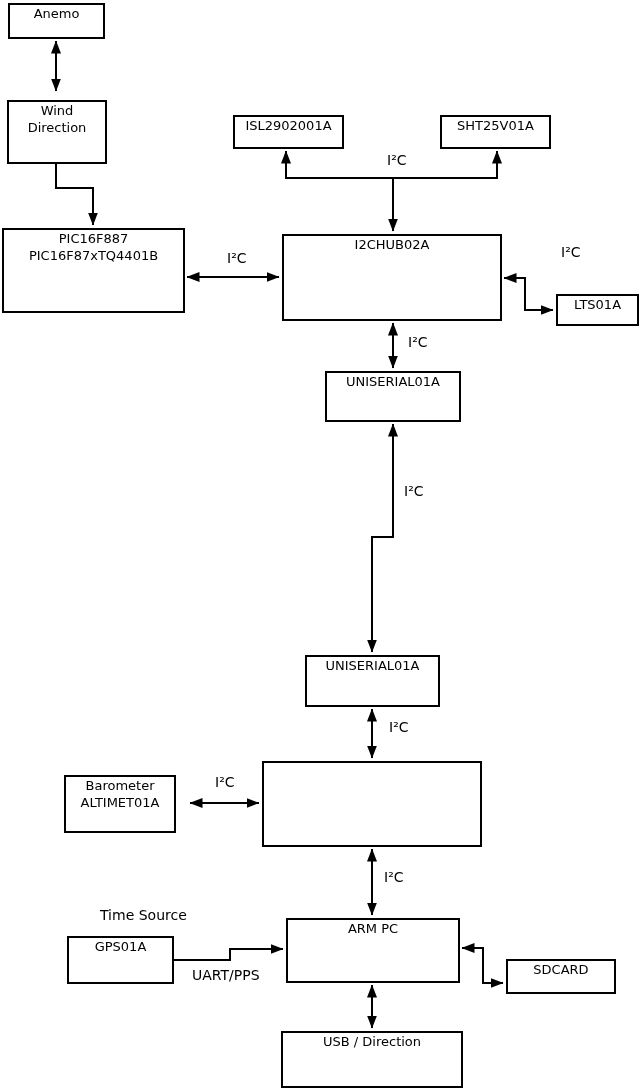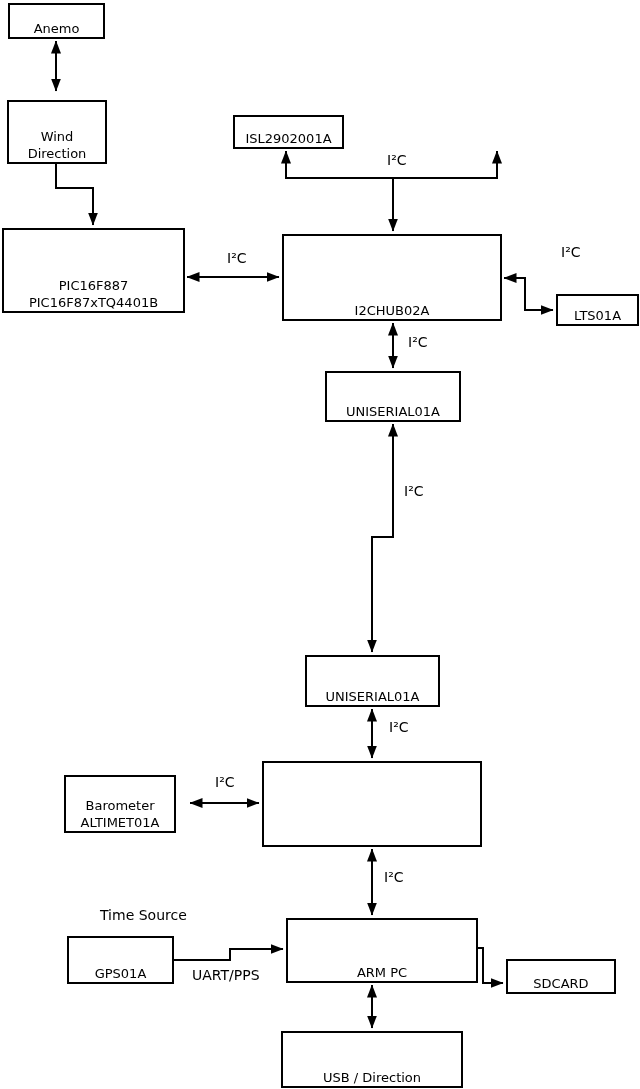--- a/index.html
+++ b/index.html
@@ -23,21 +23,21 @@
     height: 1089px;
   }
   .box {
     position: absolute;
     box-sizing: border-box;
     border: 2px solid #000000;
     background: #ffffff;
     display: flex;
     flex-direction: column;
     align-items: center;
-    justify-content: flex-end;
+    justify-content: flex-start;
     text-align: center;
     font-size: 13px;
     line-height: 17px;
     color: #000000;
     white-space: nowrap;
   }
   .edge-label {
     position: absolute;
     font-size: 14px;
     line-height: 15px;
@@ -85,20 +85,23 @@
 
   <div class="box" style="left:2px;top:228px;width:183px;height:85px">
     <span>PIC16F887</span>
     <span>PIC16F87xTQ4401B</span>
   </div>
 
   <div class="box" style="left:233px;top:115px;width:111px;height:34px">
     <span>ISL2902001A</span>
   </div>
 
+  <div class="box" style="left:440px;top:115px;width:111px;height:34px">
+    <span>SHT25V01A</span>
+  </div>
 
   <div class="box" style="left:282px;top:234px;width:220px;height:87px">
     <span>I2CHUB02A</span>
   </div>
 
   <div class="box" style="left:556px;top:294px;width:83px;height:32px">
     <span>LTS01A</span>
   </div>
 
   <div class="box" style="left:325px;top:371px;width:136px;height:51px">
@@ -115,21 +118,21 @@
 
   <div class="box" style="left:64px;top:775px;width:112px;height:58px">
     <span>Barometer</span>
     <span>ALTIMET01A</span>
   </div>
 
   <div class="box" style="left:67px;top:936px;width:107px;height:48px">
     <span>GPS01A</span>
   </div>
 
-  <div class="box" style="left:286px;top:918px;width:192px;height:65px">
+  <div class="box" style="left:286px;top:918px;width:174px;height:65px">
     <span>ARM PC</span>
   </div>
 
   <div class="box" style="left:506px;top:959px;width:110px;height:35px">
     <span>SDCARD</span>
   </div>
 
   <div class="box" style="left:281px;top:1031px;width:182px;height:57px">
     <span>USB / Direction</span>
   </div>

